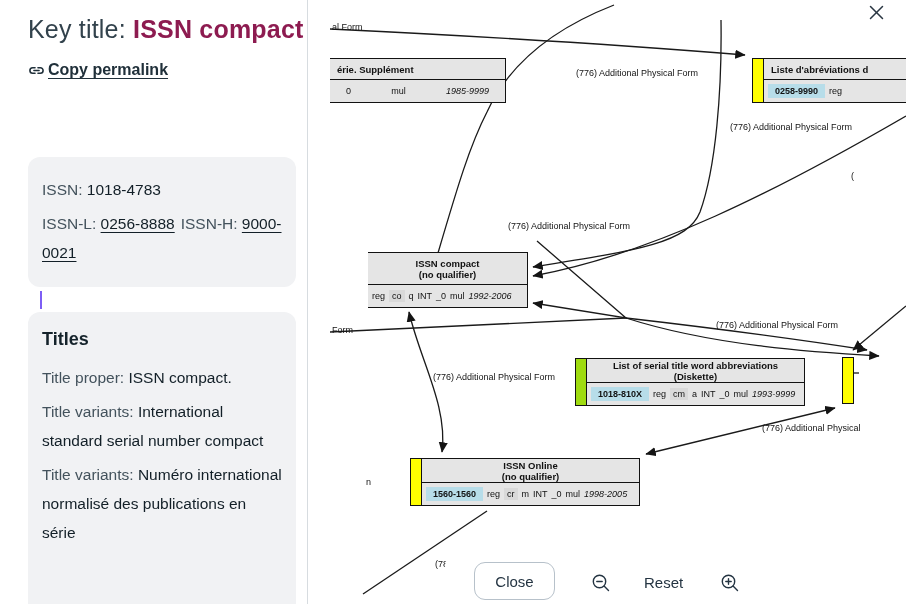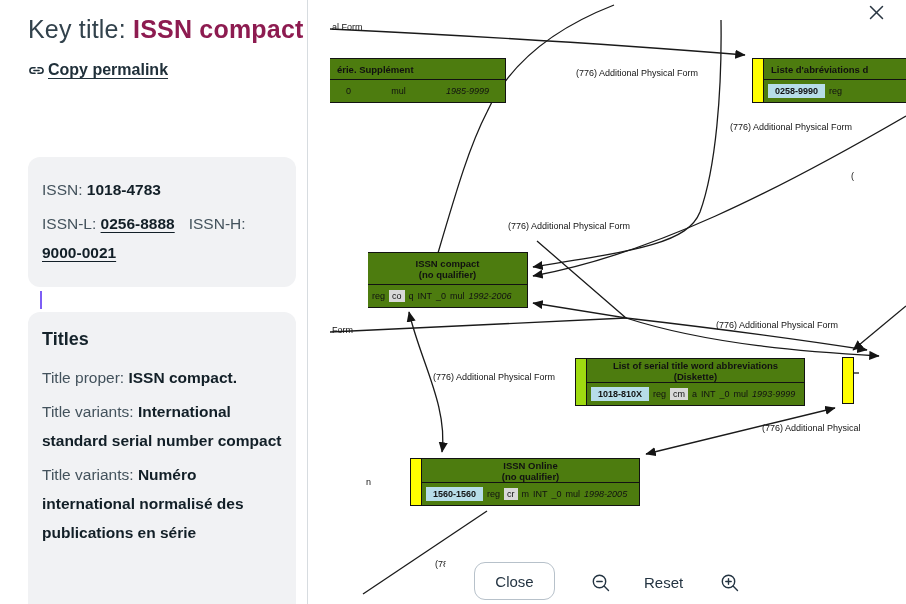--- a/index.html
+++ b/index.html
@@ -16,29 +16,29 @@
   .page-title .kt-value{color:#8d1b50;font-weight:bold}
   .permalink{margin:17px 28px 0;display:flex;align-items:center;gap:3px;font-size:16px;font-weight:bold;
              color:#20303a;cursor:pointer}
   .permalink span{text-decoration:underline;text-underline-offset:3px}
   .card{margin:0 0 0 28px;width:268px;background:#f1f2f4;border-radius:12px;
         padding:13px 14px 15px;box-sizing:border-box;font-size:15.5px;color:#43525c}
   .card.identifiers{position:absolute;top:157px;left:0}
   .card.titles{position:absolute;top:312px;left:0;height:340px}
   .card h2{font-size:18px;color:#15232b;margin:4px 0 13px;font-weight:bold}
   .card p{margin:5px 0;line-height:29px}
-  .card .val{color:#121f27;font-weight:bold}
+  .card .val{color:#121f27;font-weight:normal}
   .card a.val{text-decoration:underline;text-underline-offset:3px;cursor:pointer;color:#121f27}
-  .card a.val.sp{margin-right:14px}
+  .card a.val.sp{margin-right:6px}
   .caret{position:absolute;left:40px;top:291px;width:2px;height:18px;background:#7d5ef5}
   
   .viewer{position:absolute;left:309px;top:0;width:597px;height:604px;background:#fff}
   .diagram{position:absolute;left:21px;top:0;width:576px;height:604px;overflow:hidden}
   .diagram svg.edges{position:absolute;left:0;top:0}
-  .node{position:absolute;display:flex;border:1.6px solid #121212;background:#4d7c0f;
+  .node{position:absolute;display:flex;border:1.6px solid #121212;background:#e5e5e5;
         box-sizing:border-box;color:#111;cursor:pointer}
   .node.noleft{border-left:none}
   .node .bar{width:11px;flex:0 0 11px;border-right:1.6px solid #121212;box-sizing:border-box}
   .node .body{flex:1;display:flex;flex-direction:column;min-width:0}
   .node .ttl{flex:1;display:flex;flex-direction:column;justify-content:center;align-items:center;
              font-weight:bold;font-size:9.5px;line-height:11px;border-bottom:1.6px solid #121212;
              padding:1px 4px;text-align:center;overflow:hidden;white-space:nowrap}
   .node .ttl.left{align-items:flex-start;text-align:left;padding-left:7px}
   .node .cells{flex:0 0 22px;display:flex;align-items:center;gap:4px;padding:0 4px;font-size:9px;overflow:hidden}
   .node .cells.spread{justify-content:space-between;padding:0 16px}

